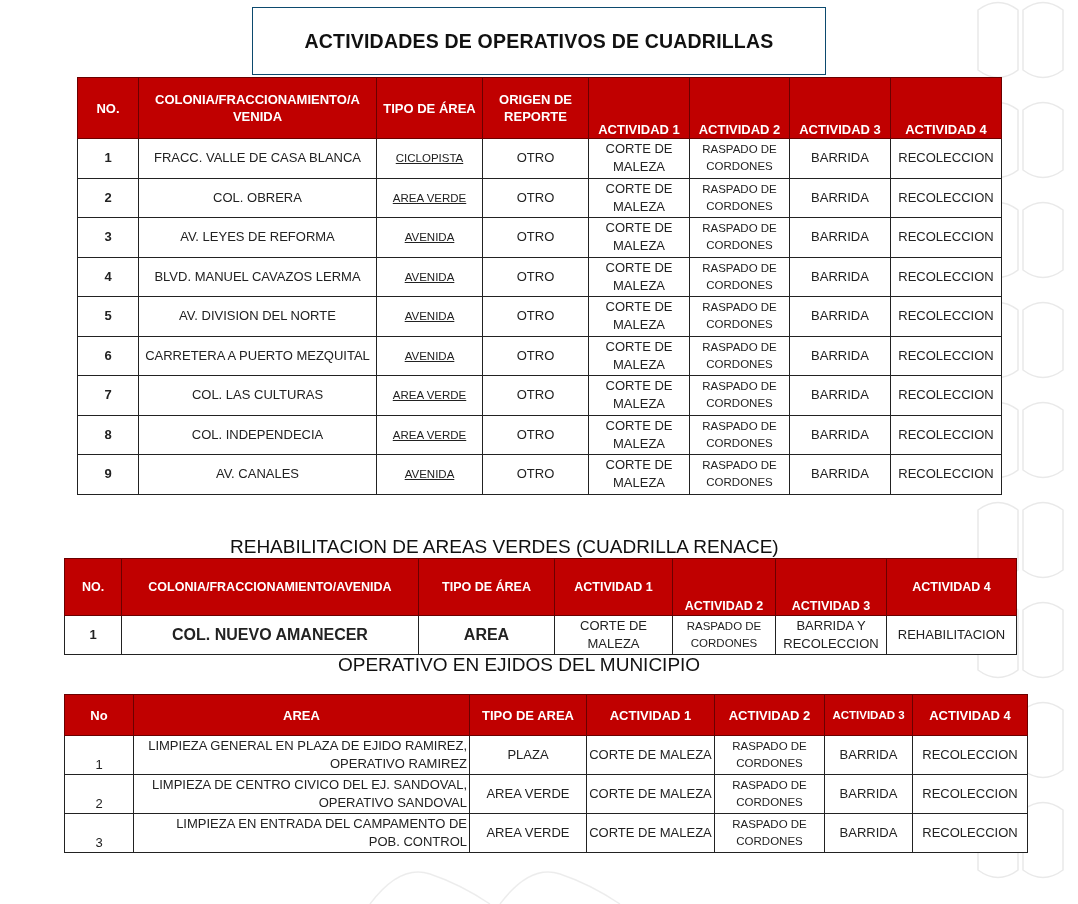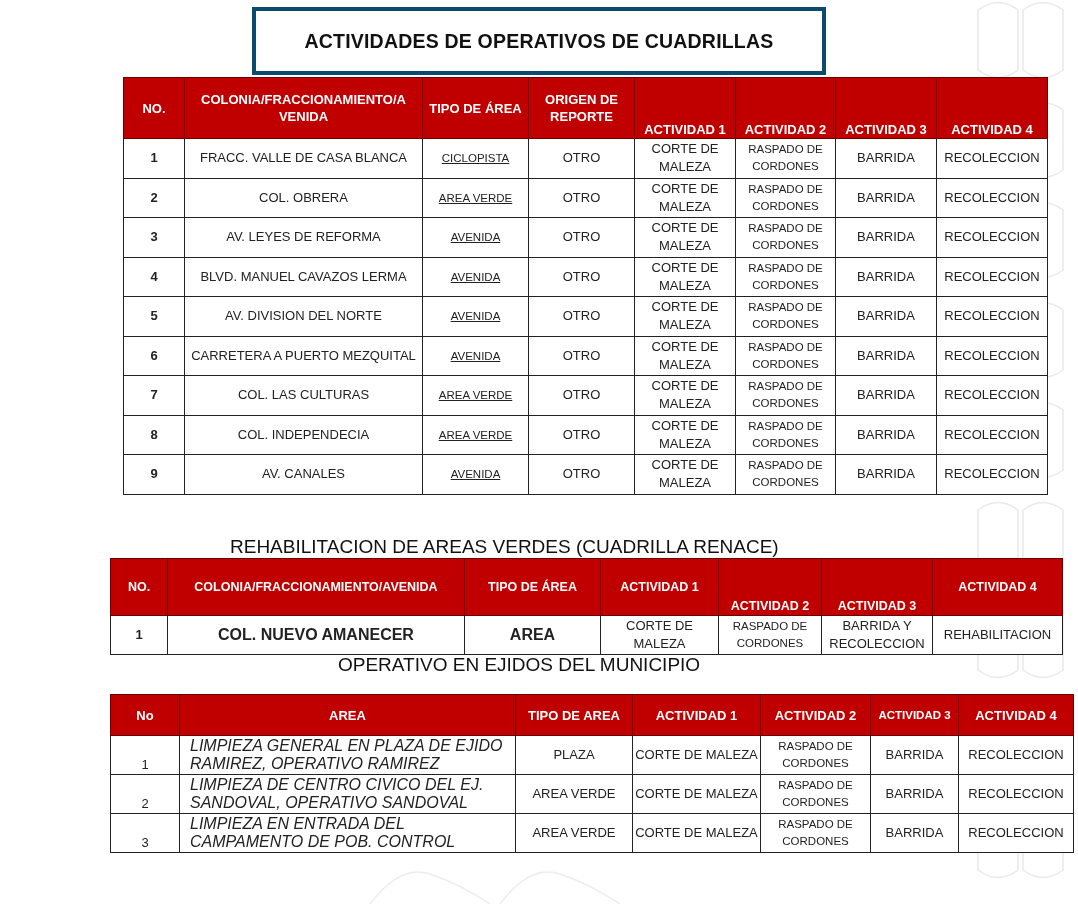--- a/index.html
+++ b/index.html
@@ -3,25 +3,25 @@
 <meta charset="utf-8">
 <style>
   html, body { margin: 0; padding: 0; background: #ffffff; }
   body { width: 1078px; height: 904px; position: relative; overflow: hidden;
          font-family: "Liberation Sans", sans-serif; color: #111; }
 
   .wm { position: absolute; right: 0; top: 0; width: 110px; height: 904px; opacity: 0.18; }
   .wm-bottom { position: absolute; left: 360px; top: 862px; width: 520px; height: 42px; opacity: 0.15; }
 
   .title-box { position: absolute; left: 252px; top: 7px; width: 574px; height: 68px;
-               border: 4px solid #0c4a6e; background: #fff; box-sizing: border-box;
+               border: 1px solid #0c4a6e; background: #fff; box-sizing: border-box;
                display: flex; align-items: center; justify-content: center; }
   .title-box span { font-weight: bold; font-size: 19.5px; letter-spacing: 0.2px; }
 
-  table { border-collapse: collapse; position: absolute; table-layout: fixed; margin-left: 46px; }
+  table { border-collapse: collapse; position: absolute; table-layout: fixed; }
   th { background: #c00000; color: #fff; font-weight: bold; font-size: 13px;
        border: 1px solid #6b0000; text-align: center; line-height: 17px; padding: 0 2px; }
   td { border: 1px solid #222; text-align: center; font-size: 13px; color: #222;
        line-height: 18px; padding: 0 2px; background: #fff; }
   td.no { font-weight: bold; }
   td.small { font-size: 11.5px; line-height: 17px; }
   td.sm2 { font-size: 11.5px; text-decoration: underline; }
 
   #t1 { left: 77px; top: 77px; width: 924px; }
   #t1 th { height: 60px; }
@@ -32,21 +32,21 @@
   #s3 { left: 338px; top: 654px; }
 
   #t2 { left: 64px; top: 558px; width: 952px; }
   #t2 th { height: 56px; font-size: 12.5px; }
   #t2 td { height: 38px; }
   #t2 td.big { font-size: 16px; font-family: "Liberation Sans", sans-serif; font-weight: bold; }
 
   #t3 { left: 64px; top: 694px; width: 963px; }
   #t3 th { height: 40px; }
   #t3 td { height: 38px; }
-  #t3 td.area { text-align: left; padding-left: 10px; font-size: 16px; font-style: italic; }
+  #t3 td.area { text-align: right; padding-left: 10px; font-size: 13px; }
   #t3 td.num { vertical-align: bottom; font-weight: normal; }
 </style>
 </head>
 <body>
 
 <svg class="wm" viewBox="0 0 110 904" preserveAspectRatio="none">
   <g fill="none" stroke="#888" stroke-width="1.5">
     <path d="M10 10 q20 -15 40 0 v60 q-20 15 -40 0z M55 10 q20 -15 40 0 v60 q-20 15 -40 0z"></path>
     <path d="M10 110 q20 -15 40 0 v60 q-20 15 -40 0z M55 110 q20 -15 40 0 v60 q-20 15 -40 0z"></path>
     <path d="M10 210 q20 -15 40 0 v60 q-20 15 -40 0z M55 210 q20 -15 40 0 v60 q-20 15 -40 0z"></path>

